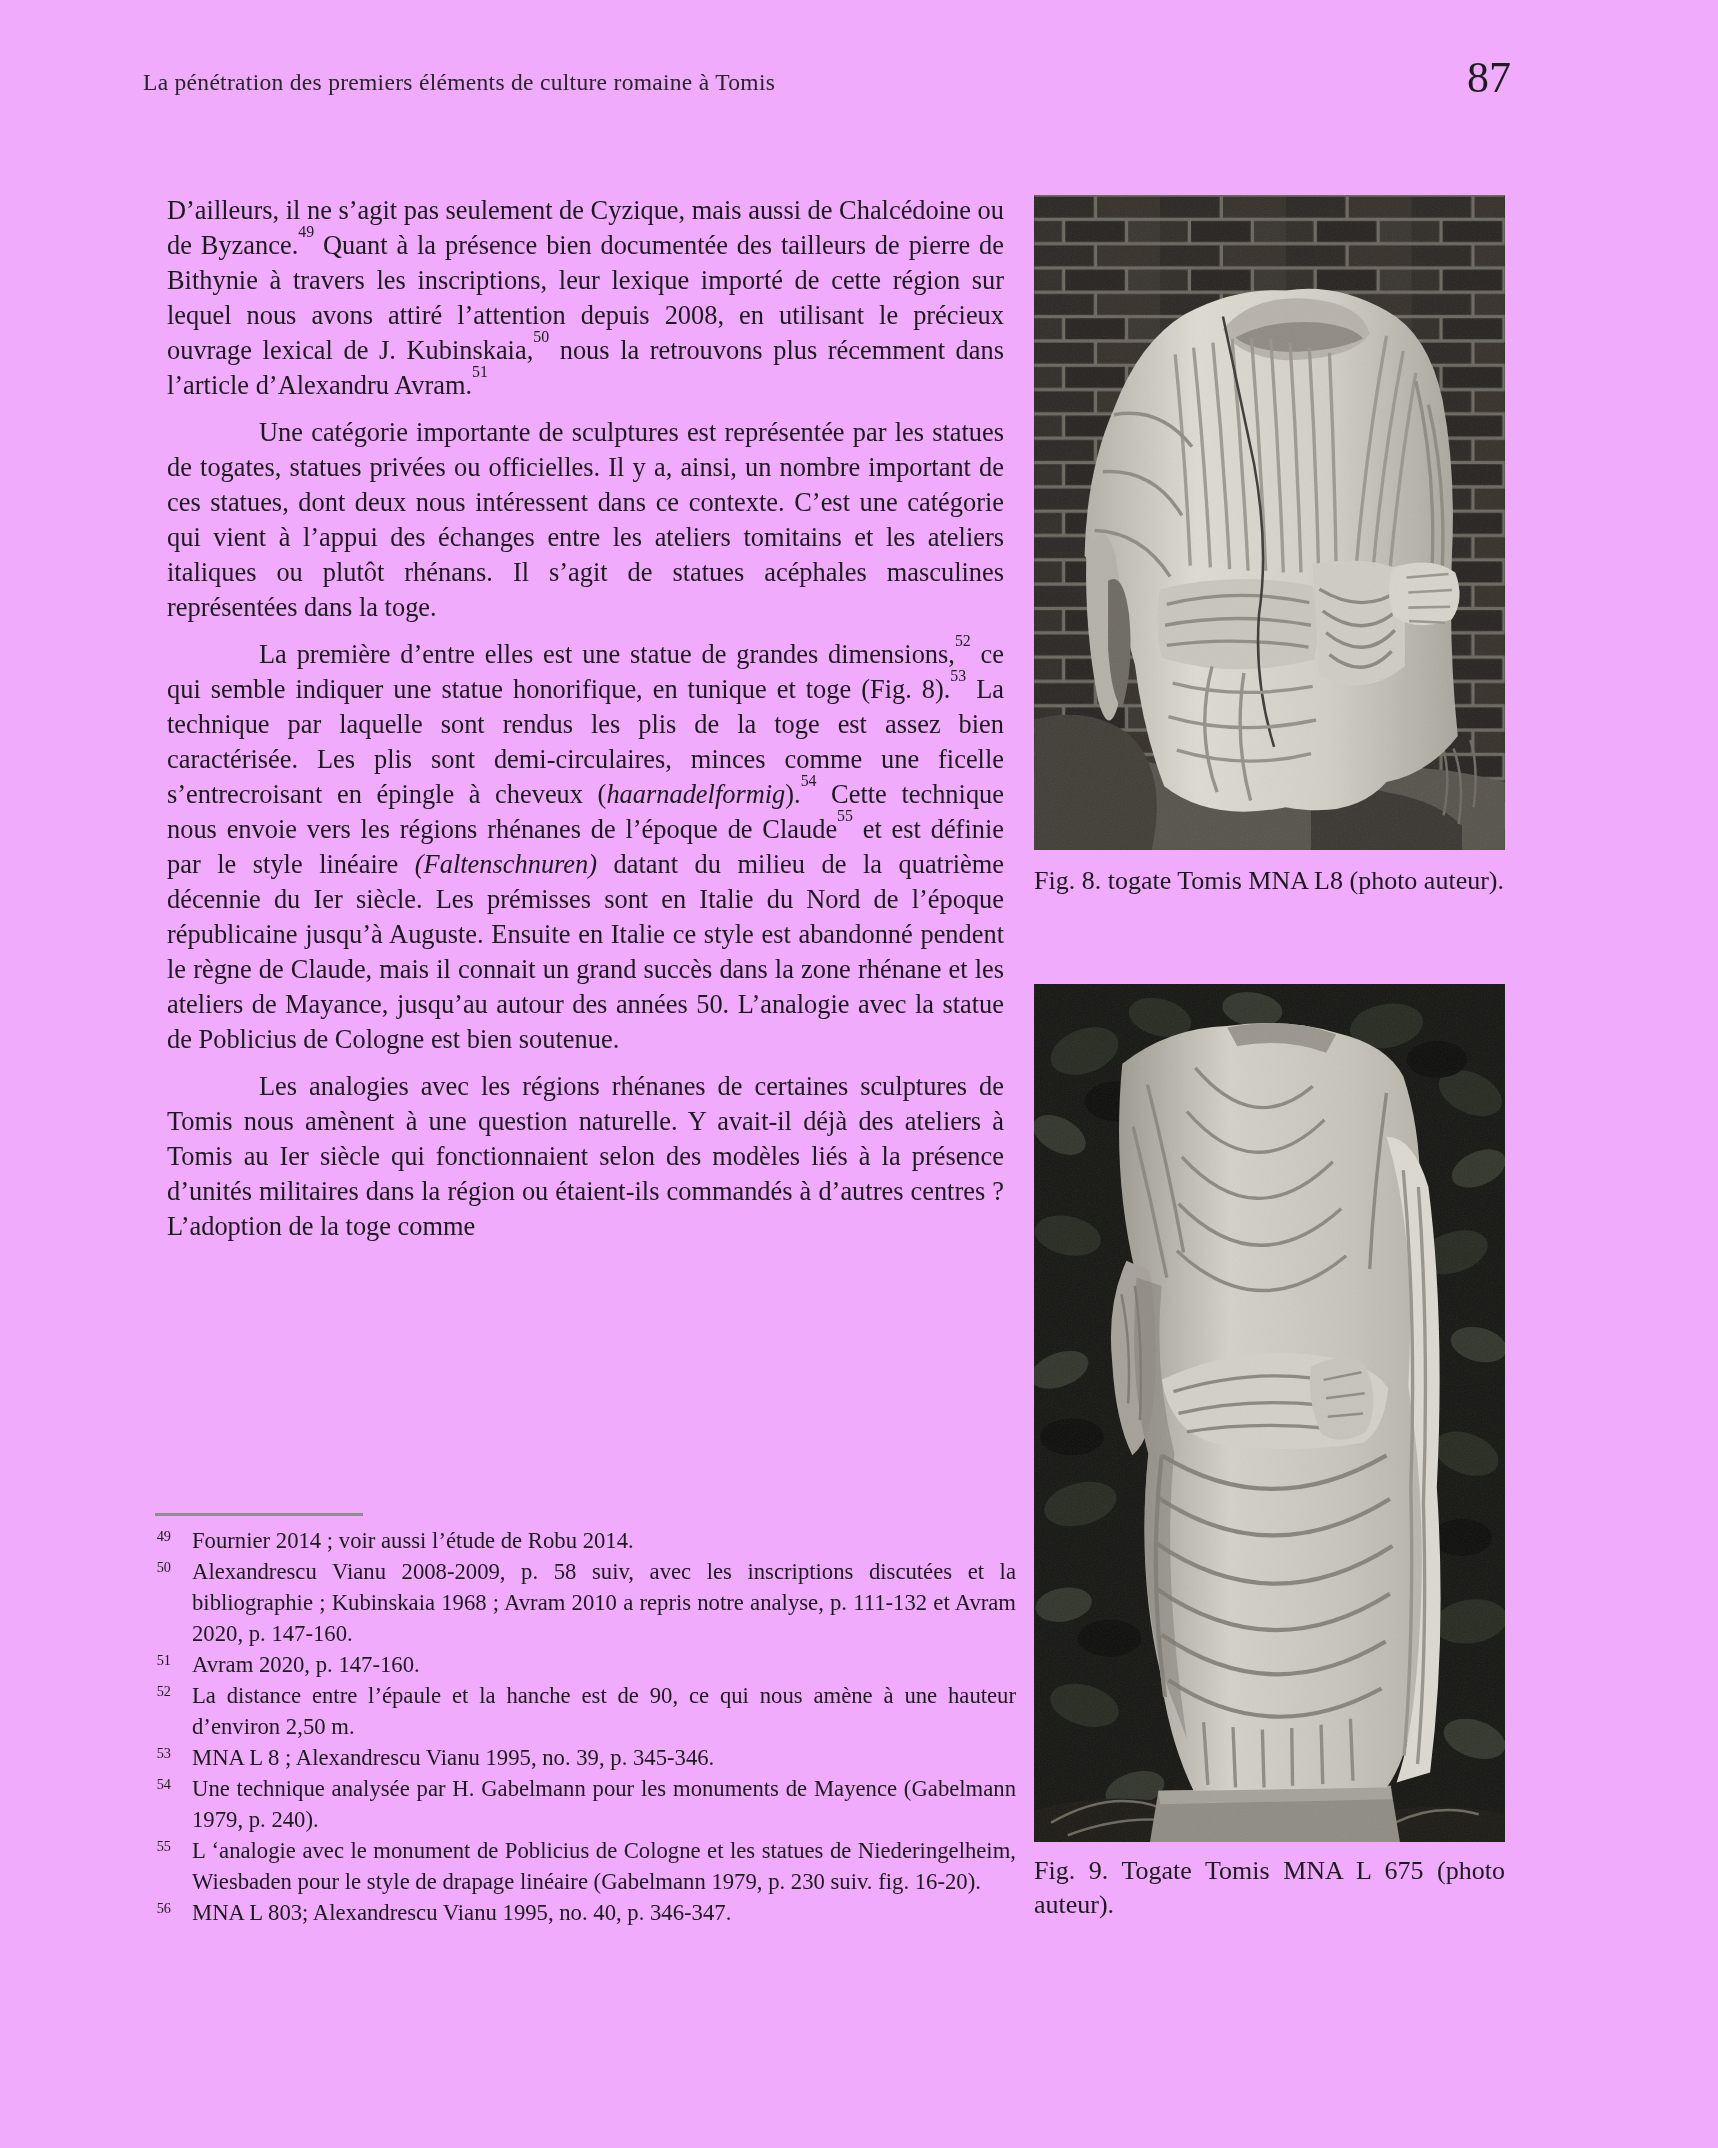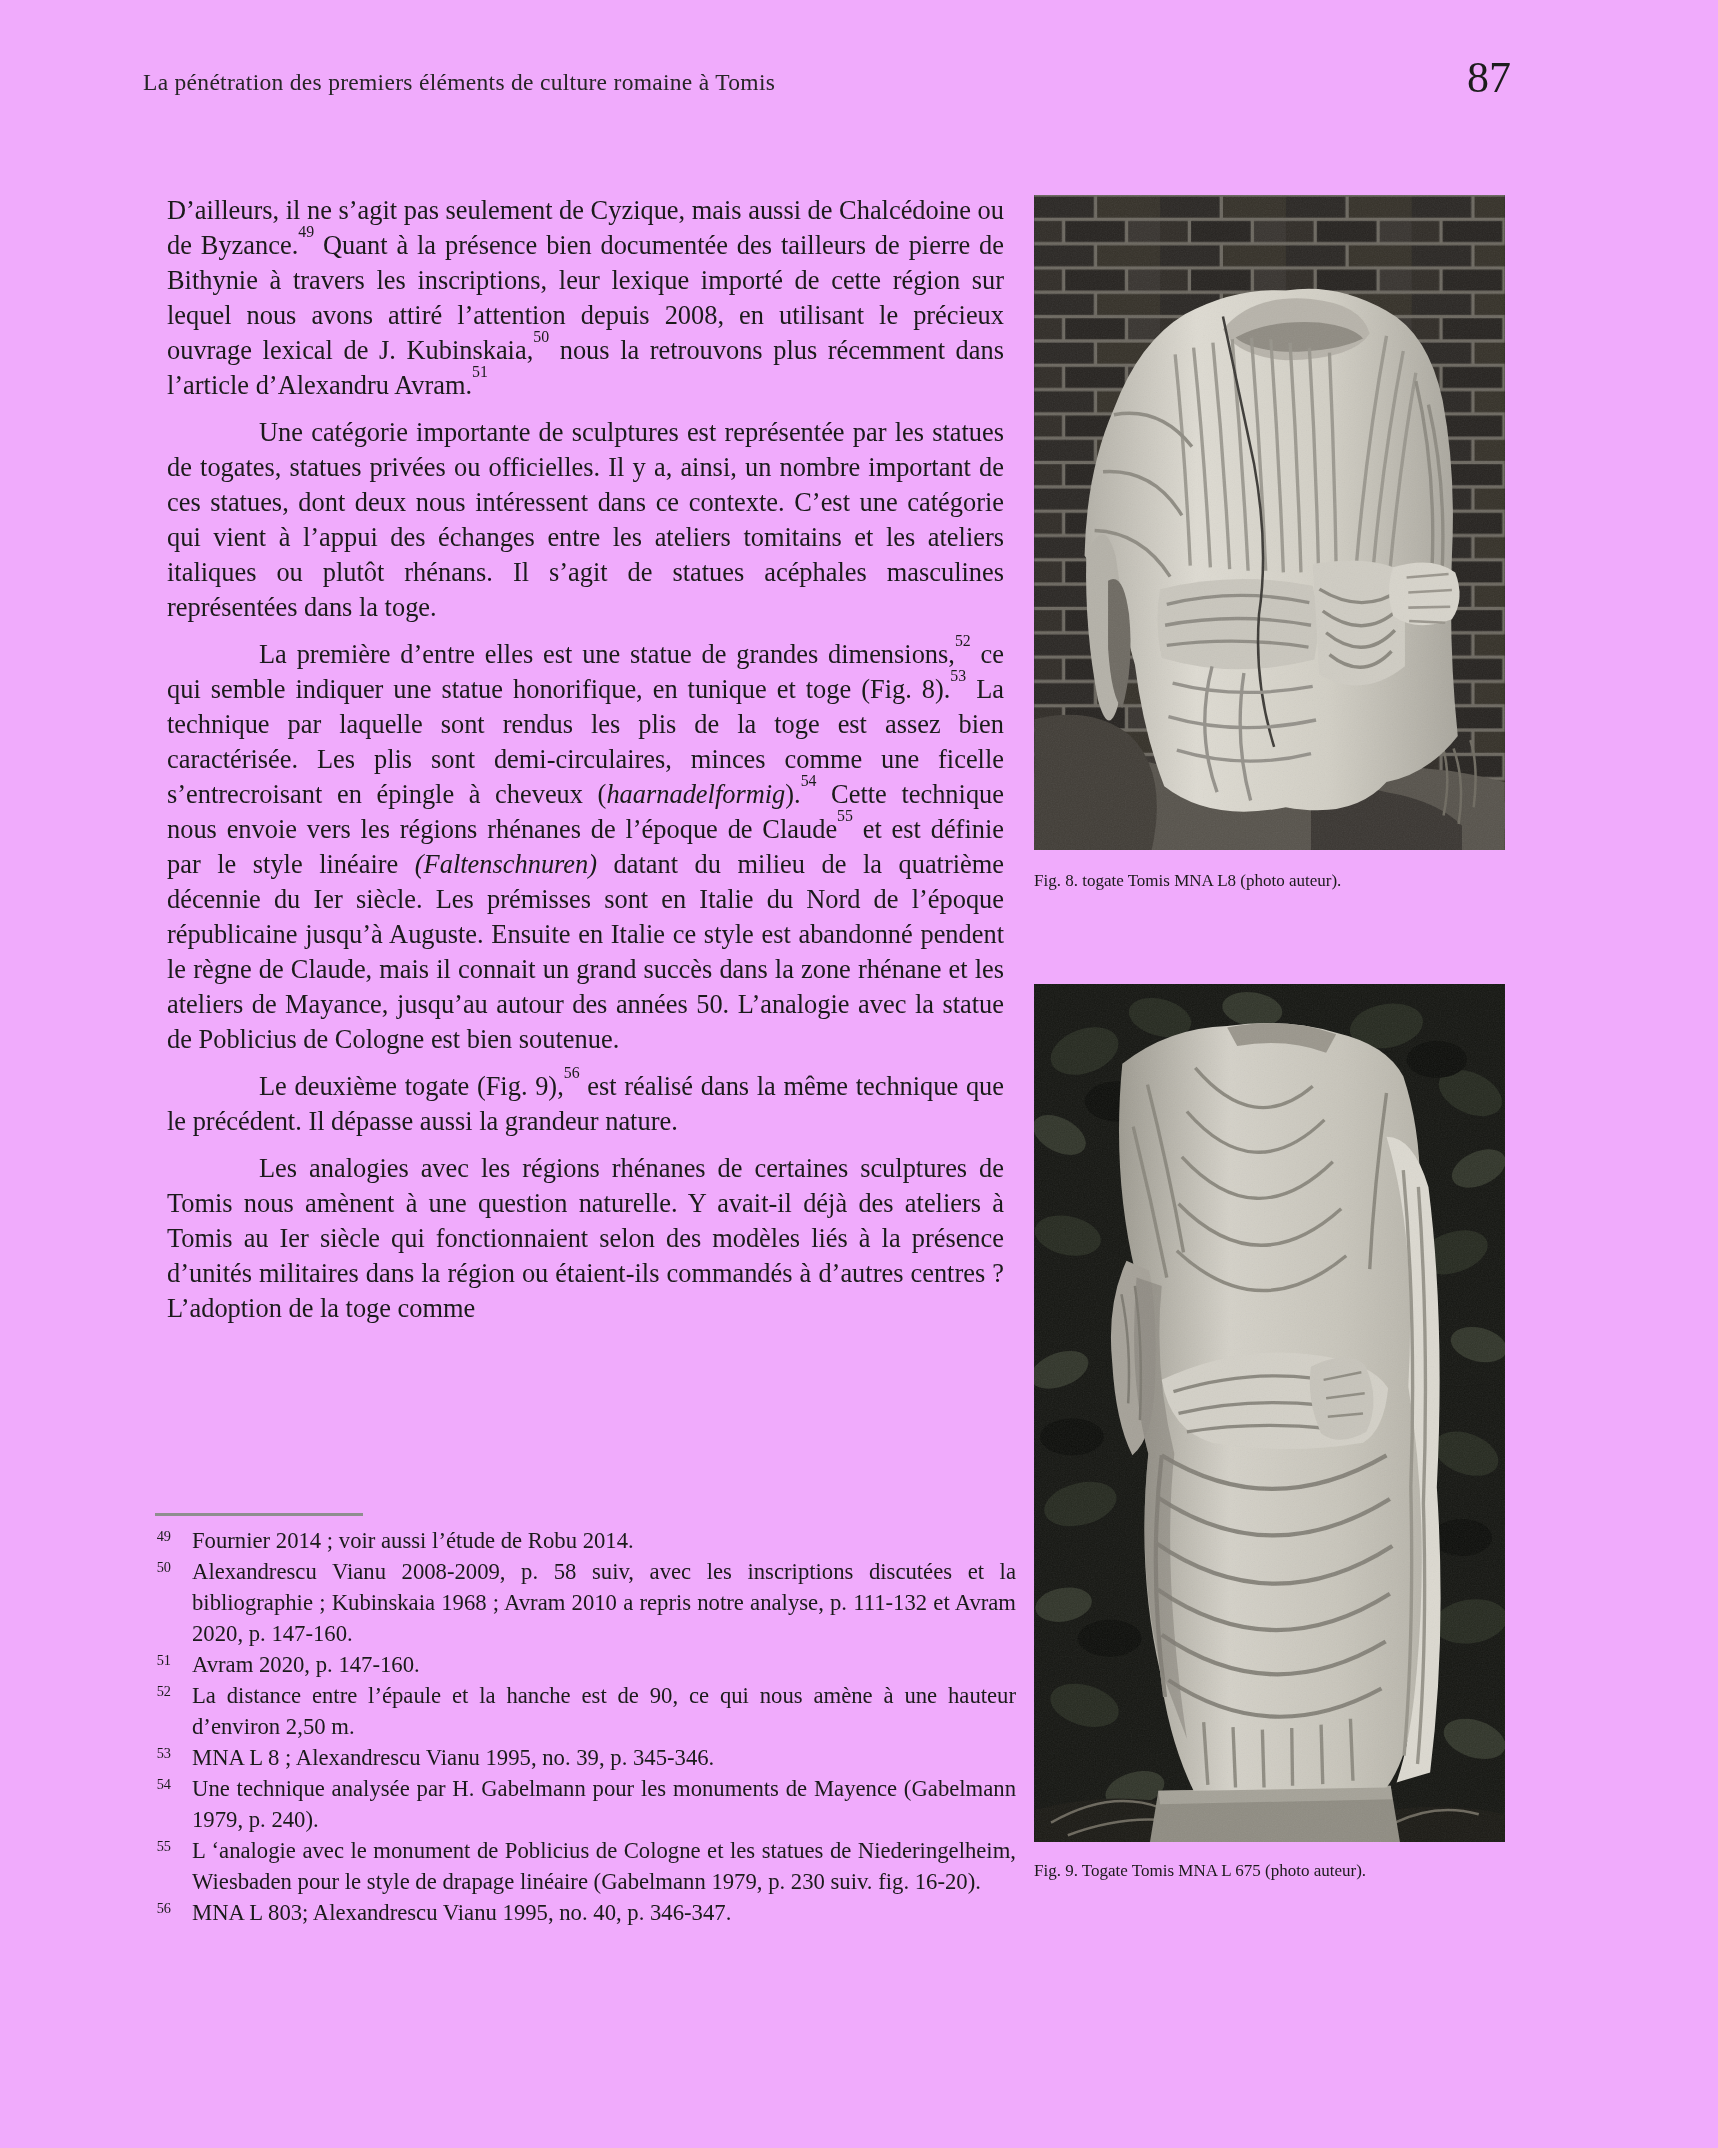--- a/index.html
+++ b/index.html
@@ -31,39 +31,38 @@
   .footnotes{
     position:absolute;left:155px;top:1525px;width:861px;
     font-size:22.7px;line-height:31px;text-align:justify;color:#1b1b1b;
   }
   .footnotes p.fn{margin:0;padding-left:37px;position:relative;}
   .footnotes .fn-num{position:absolute;left:1.7px;top:11px;font-size:14.3px;}
   .figure{position:absolute;left:1034px;overflow:hidden;background:#222;}
   .fig8{top:195px;width:471px;height:655px;}
   .fig9{top:984px;width:471px;height:858px;}
   .caption{
-    position:absolute;left:1034px;width:471px;font-size:17px;line-height:34px;
+    position:absolute;left:1034px;width:471px;font-size:26px;line-height:34px;
     color:#1b1b1b;
   }
   .cap8{top:864px;white-space:nowrap;}
   .cap9{top:1854px;text-align:justify;}
 </style>
 </head>
 <body>
 
 <div class="page">
 
   <div class="header-title">La pénétration des premiers éléments de culture romaine à Tomis</div>
   <div class="page-number">87</div>
 
   <div class="body-text">
       <p class="first">D’ailleurs, il ne s’agit pas seulement de Cyzique, mais aussi de Chalcédoine ou de Byzance.<sup>49</sup> Quant à la présence bien documentée des tailleurs de pierre de Bithynie à travers les inscriptions, leur lexique importé de cette région sur lequel nous avons attiré l’attention depuis 2008, en utilisant le précieux ouvrage lexical de J. Kubinskaia,<sup>50</sup> nous la retrouvons plus récemment dans l’article d’Alexandru Avram.<sup>51</sup></p>
       <p class="">Une catégorie importante de sculptures est représentée par les statues de togates, statues privées ou officielles. Il y a, ainsi, un nombre important de ces statues, dont deux nous intéressent dans ce contexte. C’est une catégorie qui vient à l’appui des échanges entre les ateliers tomitains et les ateliers italiques ou plutôt rhénans. Il s’agit de statues acéphales masculines représentées dans la toge.</p>
       <p class="">La première d’entre elles est une statue de grandes dimensions,<sup>52</sup> ce qui semble indiquer une statue honorifique, en tunique et toge (Fig. 8).<sup>53</sup> La technique par laquelle sont rendus les plis de la toge est assez bien caractérisée. Les plis sont demi-circulaires, minces comme une ficelle s’entrecroisant en épingle à cheveux (<em>haarnadelformig</em>).<sup>54</sup> Cette technique nous envoie vers les régions rhénanes de l’époque de Claude<sup>55</sup> et est définie par le style linéaire <em>(Faltenschnuren)</em> datant du milieu de la quatrième décennie du Ier siècle.  Les prémisses sont en Italie du Nord de l’époque républicaine jusqu’à Auguste. Ensuite en Italie ce style est abandonné pendent le règne de Claude, mais il connait un grand succès dans la zone rhénane et les ateliers de Mayance, jusqu’au autour des années 50. L’analogie avec la statue de Poblicius de Cologne est bien soutenue.</p>
-      <p class="">Le deuxième togate (Fig. 9),<sup>56</sup> est réalisé dans la même technique que le précédent. Il dépasse aussi la grandeur nature.</p>
       <p class="">Les analogies avec les régions rhénanes de certaines sculptures de Tomis nous amènent à une question naturelle. Y avait-il déjà des ateliers à Tomis au Ier siècle qui fonctionnaient selon des modèles liés à la présence d’unités militaires dans la région ou étaient-ils commandés à d’autres centres ? L’adoption de la toge comme</p>
     </div>
 
   <div class="fn-sep"></div>
   <div class="footnotes">
       <p class="fn"><span class="fn-num">49</span>Fournier 2014 ; voir aussi l’étude de Robu 2014.</p>
       <p class="fn"><span class="fn-num">50</span>Alexandrescu Vianu 2008-2009, p. 58 suiv, avec les inscriptions discutées et la bibliographie ;  Kubinskaia 1968 ; Avram  2010 a repris notre analyse, p. 111-132 et Avram 2020, p. 147-160.</p>
       <p class="fn"><span class="fn-num">51</span>Avram 2020, p. 147-160.</p>
       <p class="fn"><span class="fn-num">52</span>La distance entre l’épaule et la hanche est de 90, ce qui nous amène à une hauteur d’environ 2,50 m.</p>
       <p class="fn"><span class="fn-num">53</span>MNA L 8 ; Alexandrescu Vianu 1995, no. 39, p. 345-346.</p>

